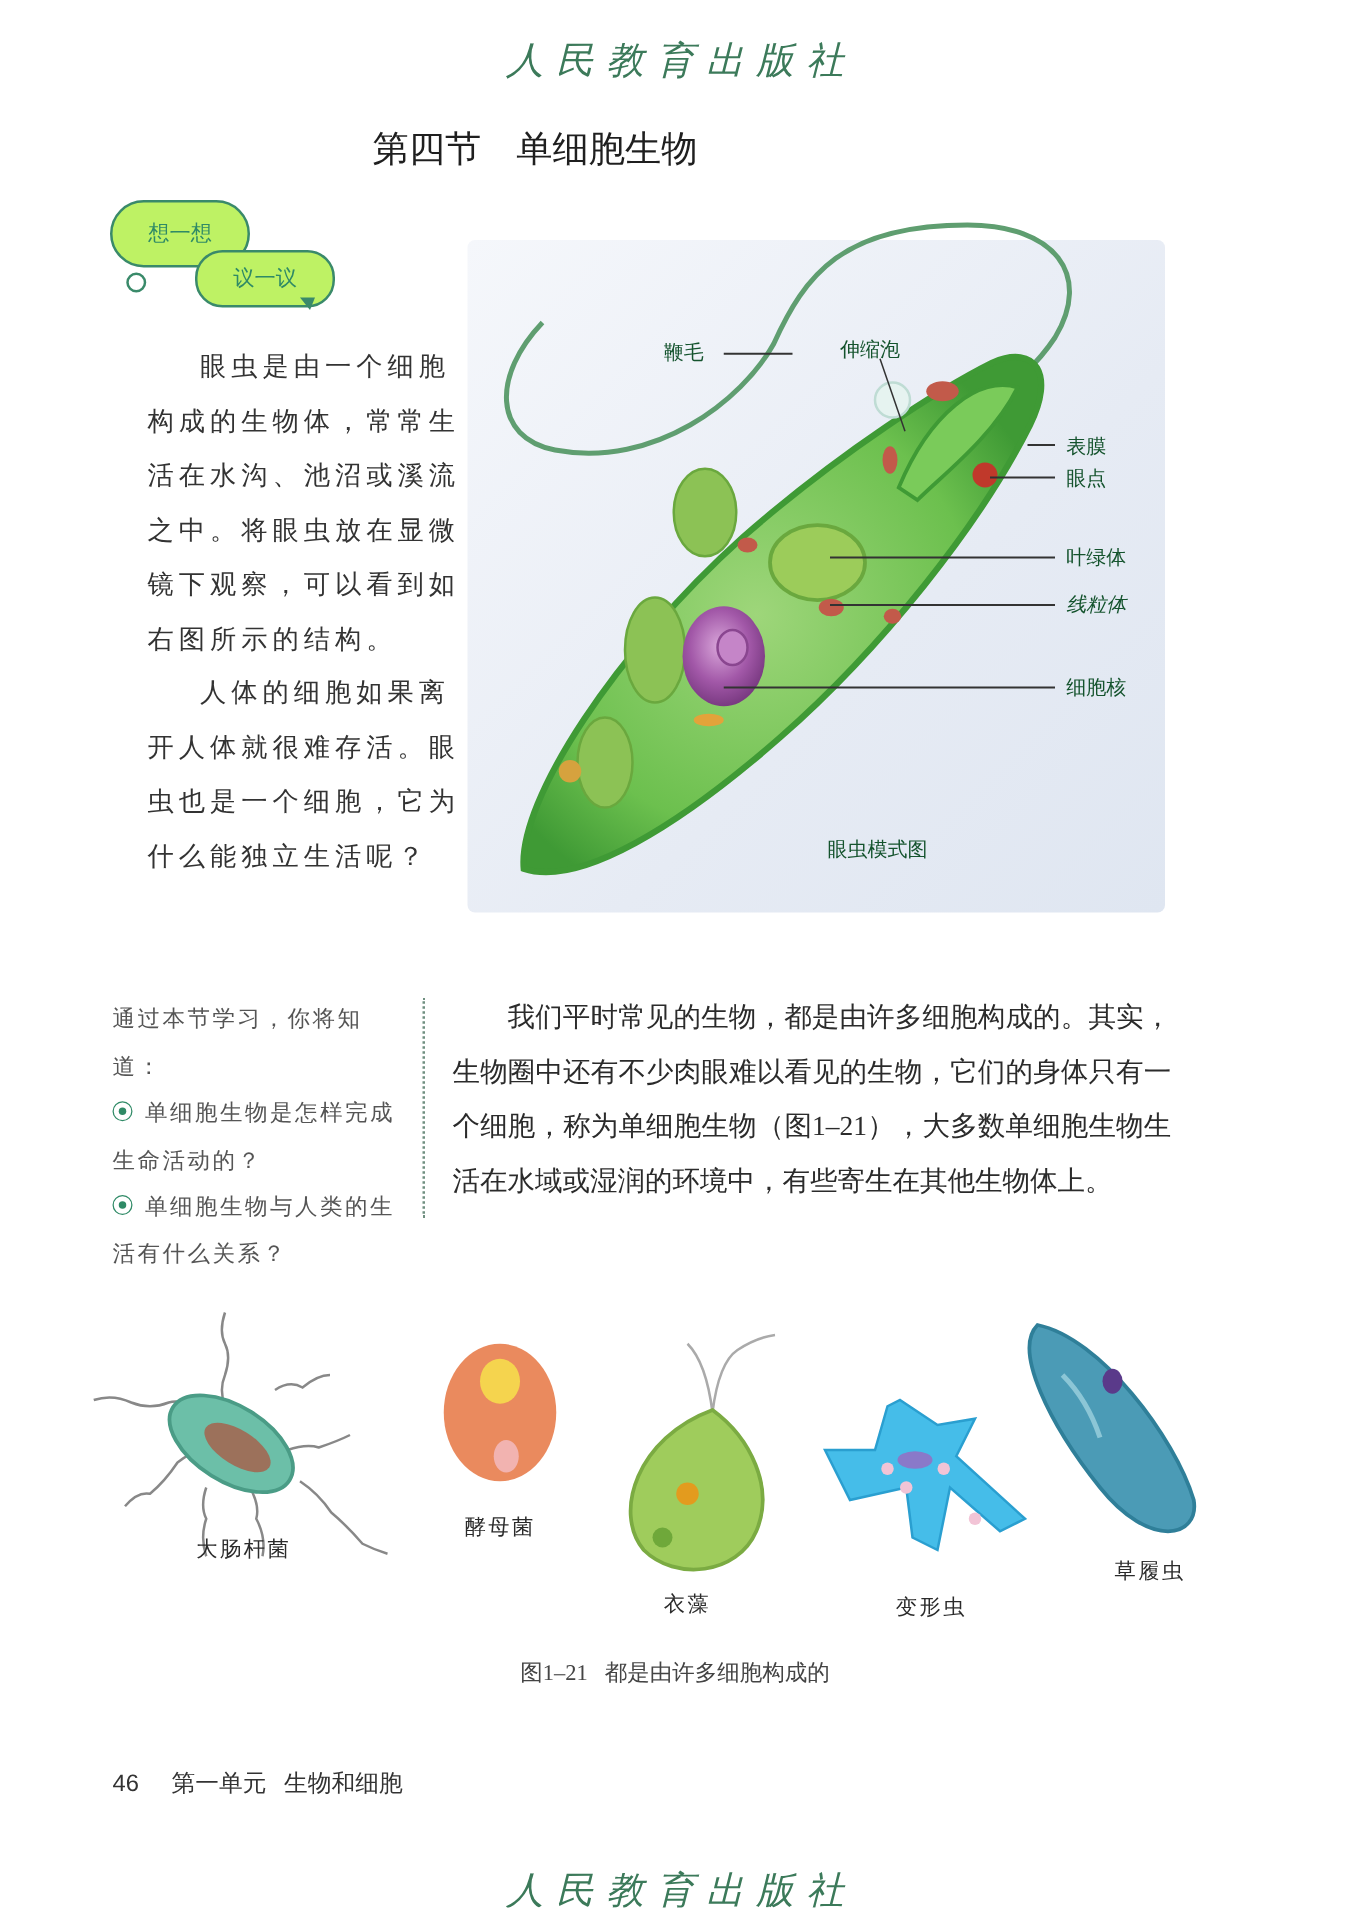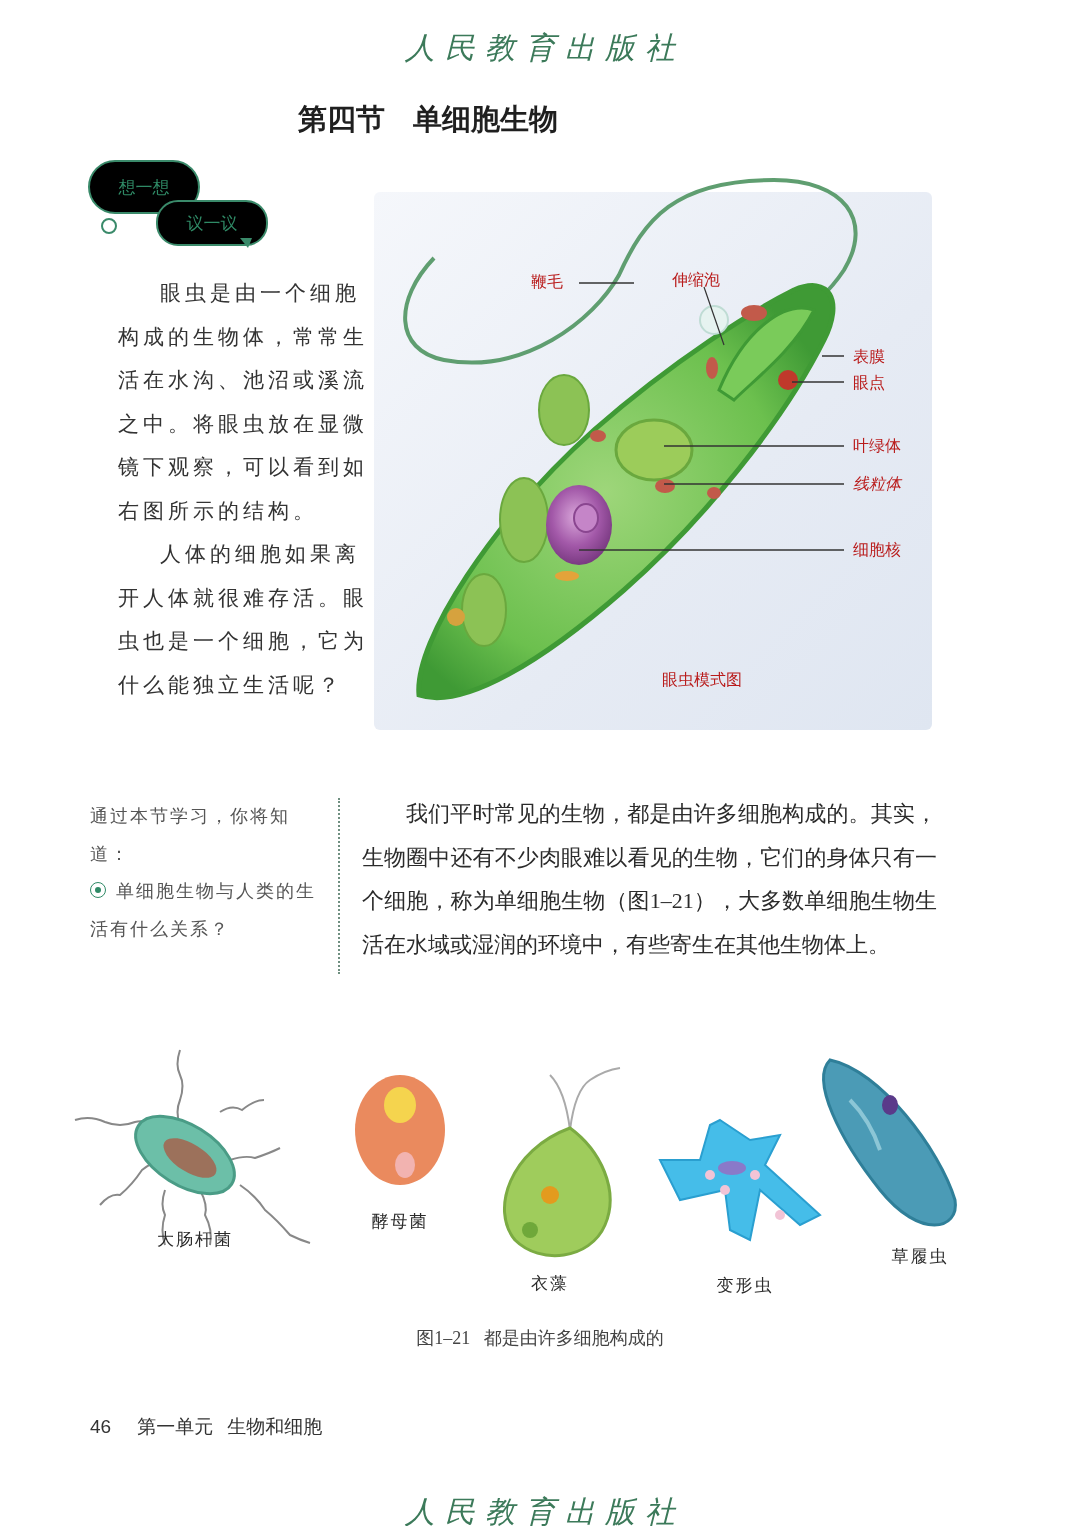--- a/index.html
+++ b/index.html
@@ -2,33 +2,33 @@
 <html><head>
 <meta charset="utf-8">
 <style>
   html, body { margin:0; padding:0; }
   body { width:1080px; height:1526px; background:#ffffff; position:relative; overflow:hidden;
          font-family:"DejaVu Serif","Liberation Serif",serif; color:#2b2b2b; }
   .abs { position:absolute; }
   .publisher { left:395px; width:300px; text-align:center; font-family:"DejaVu Serif",serif;
                font-style:italic; font-size:30px; color:#3c7a5a; letter-spacing:10px;margin-top:16px; }
   .title { left:0; width:856px; top:100px; text-align:center; font-family:"DejaVu Sans",sans-serif;
-           font-weight:bold; font-size:29px; color:#1f1f1f; }
+           font-weight:normal; font-size:29px; color:#1f1f1f; }
   .title span.gap { display:inline-block; width:28px; }
-  .cloud { border:2px solid #3a8a6a; background:#000000; color:#2f8a66; font-family:"DejaVu Sans",sans-serif;
+  .cloud { border:2px solid #3a8a6a; background:#bef264; color:#2f8a66; font-family:"DejaVu Sans",sans-serif;
            font-size:17px; text-align:center; }
   .cloud1 { left:88px; top:160px; width:108px; height:50px; border-radius:30px; line-height:50px; }
   .cloud2 { left:156px; top:200px; width:108px; height:42px; border-radius:22px; line-height:42px; }
   .dot { left:101px; top:218px; width:12px; height:12px; border:2px solid #3a8a6a; border-radius:50%; }
   .tail { left:240px; top:238px; width:0; height:0; border-left:8px solid transparent; border-right:4px solid transparent; border-top:10px solid #3a8a6a; }
   .intro { left:118px; top:272px; width:256px; font-size:21px; line-height:43.5px; letter-spacing:4px; color:#333; }
   .intro p { margin:0; text-indent:2em; }
   .figure-box { left:374px; top:192px; width:558px; height:538px; border-radius:6px;
                 background:linear-gradient(135deg,#f5f7fb 0%,#e6ebf4 60%,#dfe6f1 100%); }
-  .diagram-label { font-size:16px; color:#b91c1c; font-family:"DejaVu Serif",serif; }
+  .diagram-label { font-size:16px; color:#14532d; font-family:"DejaVu Serif",serif; }
   .objectives { left:90px; top:797px; width:236px; font-size:18px; line-height:37.5px; color:#555; letter-spacing:2px; }
   .objectives .bullet { display:inline-block; width:14px; height:14px; border:1.5px solid #2f8a66; border-radius:50%;
                         position:relative; vertical-align:-1px; margin-right:10px; }
   .objectives .bullet::after { content:""; position:absolute; left:4px; top:4px; width:6px; height:6px; border-radius:50%; background:#2f8a66; }
   .dotted-sep { left:338px; top:798px; width:0; height:176px; border-left:2px dotted #6f8f80; }
   .body-text { left:362px; top:792px; width:575px; font-size:22px; line-height:43.5px; color:#2b2b2b; font-family:"Liberation Serif","DejaVu Serif",serif; }
   .body-text p { margin:0; text-indent:2em; text-align:justify; }
   .org-label { font-size:17px; color:#2b2b2b; text-align:center; letter-spacing:2px; }
   .fig-caption { left:0; width:1080px; top:1326px; text-align:center; font-size:18px; color:#444; font-family:"Liberation Serif","DejaVu Serif",serif; }
   .footer { left:90px; top:1414px; font-size:19px; color:#333; font-family:"Liberation Serif","DejaVu Serif",serif; }
@@ -107,20 +107,21 @@
 <div class="abs diagram-label" style="left:672px;top:270px;">伸缩泡</div>
 <div class="abs diagram-label" style="left:853px;top:347px;">表膜</div>
 <div class="abs diagram-label" style="left:853px;top:373px;">眼点</div>
 <div class="abs diagram-label" style="left:853px;top:436px;">叶绿体</div>
 <div class="abs diagram-label" style="left:853px;top:474px;font-style:italic;">线粒体</div>
 <div class="abs diagram-label" style="left:853px;top:540px;">细胞核</div>
 <div class="abs diagram-label" style="left:662px;top:670px;">眼虫模式图</div>
 
 <div class="abs objectives">
   <div>通过本节学习，你将知道：</div>
+  <div><span class="bullet"></span><span>单细胞生物是怎样完成生命活动的？</span></div>
   <div><span class="bullet"></span><span>单细胞生物与人类的生活有什么关系？</span></div>
 </div>
 <div class="abs dotted-sep"></div>
 
 <div class="abs body-text">
   <p>我们平时常见的生物，都是由许多细胞构成的。其实，生物圈中还有不少肉眼难以看见的生物，它们的身体只有一个细胞，称为单细胞生物（图1–21），大多数单细胞生物生活在水域或湿润的环境中，有些寄生在其他生物体上。</p>
 </div>
 
 <svg class="abs" style="left:60px;top:1040px;" width="920" height="260" viewBox="0 0 920 260">
 

